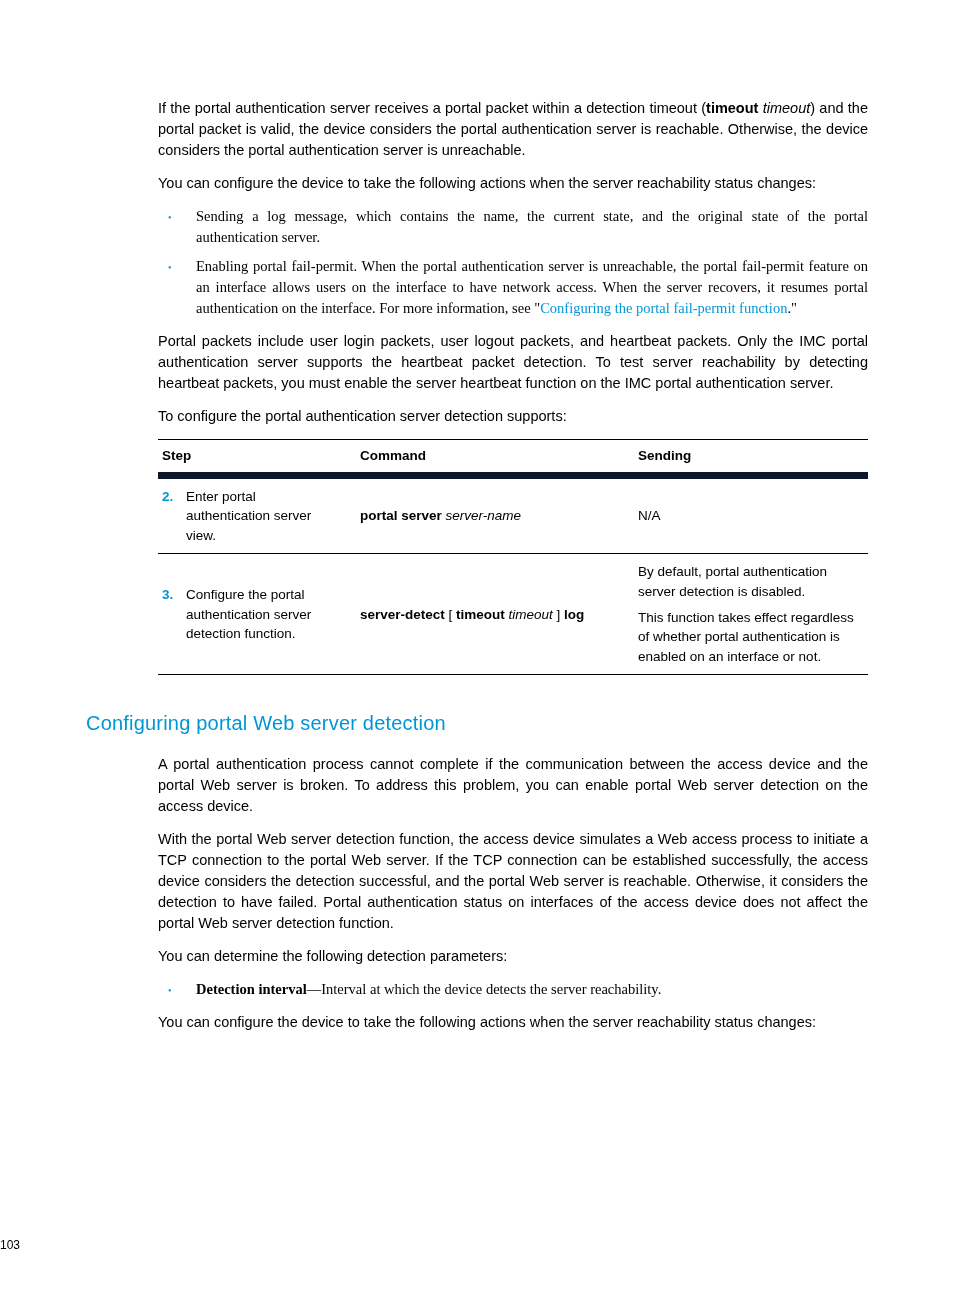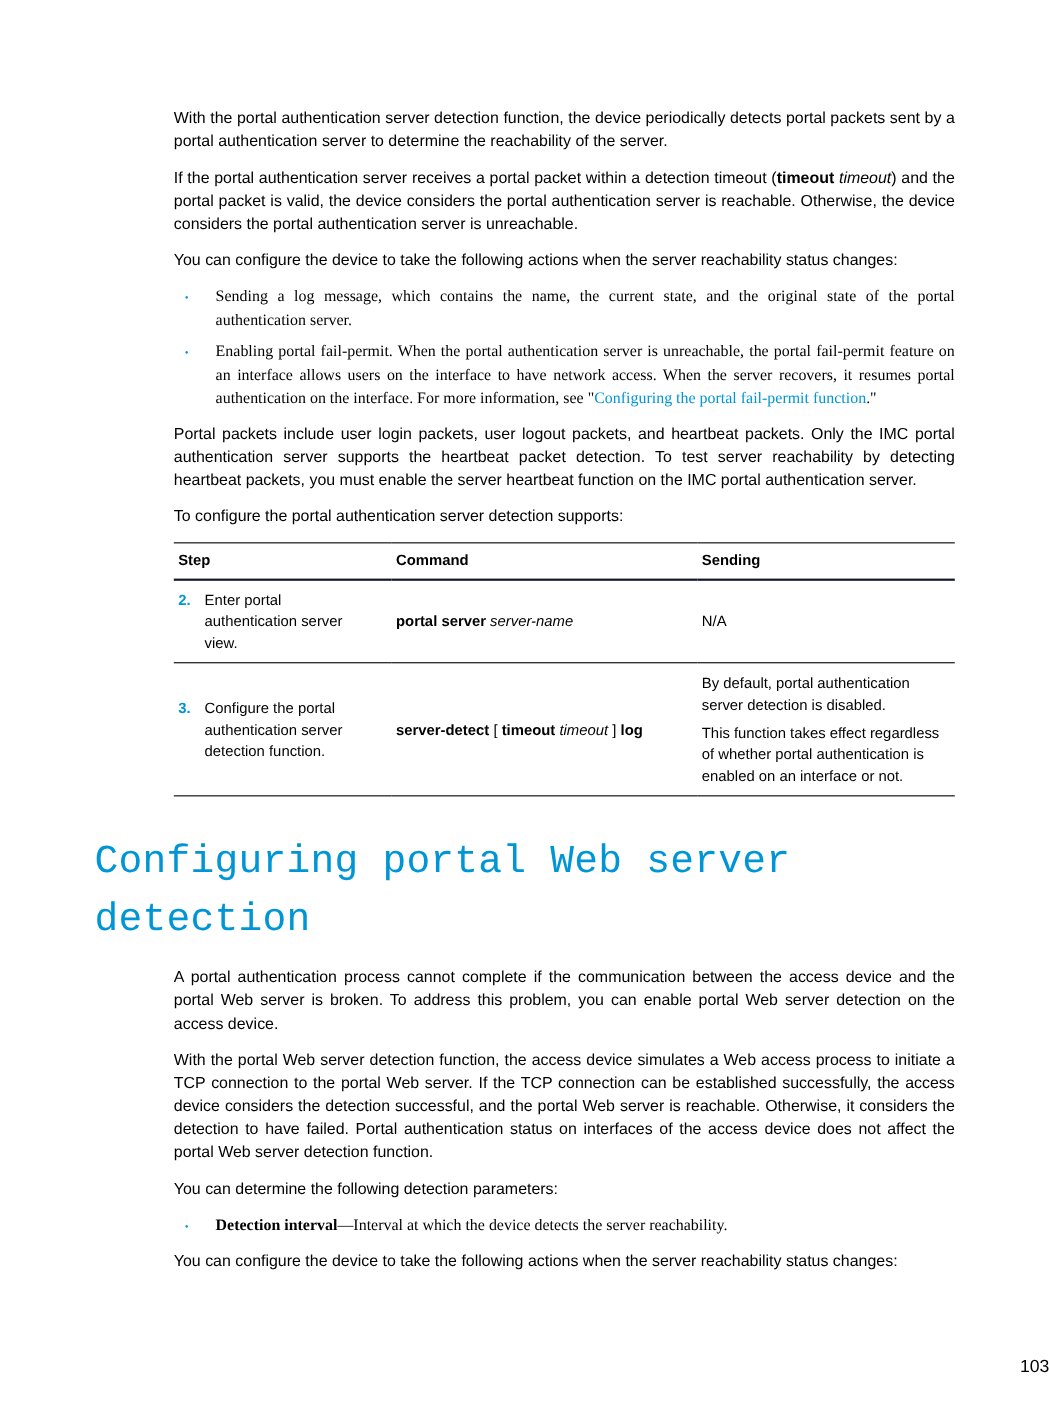--- a/index.html
+++ b/index.html
@@ -50,21 +50,21 @@
     color: #0096d6;
   }
   table {
     border-collapse: collapse;
     width: 100%;
     margin-top: 6px;
     font-size: 13.5px;
   }
   table thead tr {
     border-top: 1.5px solid #000;
-    border-bottom: 2px solid #0f172a;
+    border-bottom: 7px solid #0f172a;
   }
   table th {
     text-align: left;
     font-weight: bold;
     padding: 6px 4px;
   }
   table td {
     padding: 8px 4px;
     vertical-align: middle;
     border-bottom: 1px solid #000;
@@ -81,48 +81,47 @@
     color: #0096d6;
     font-weight: bold;
     vertical-align: top;
   }
   .stepdesc {
     display: inline-block;
     width: 155px;
     vertical-align: top;
   }
   h2.section {
-    font-family: Liberation Mono, monospace;
+    font-family: Liberation Sans, sans-serif;
     font-weight: normal;
     color: #0096d6;
-    font-size: 36px;
+    font-size: 20px;
     margin: 34px 0 16px 0;
     letter-spacing: 0.2px;
   }
   .bold { font-weight: bold; }
   .ital { font-style: italic; }
   .pagenum {
     position: absolute;
     bottom: 42px;
     left: 0;
     width: 100%;
-    text-align: right;
-    font-size: 16px;
+    text-align: left;
+    font-size: 12px;
   }
   .remarks-block p { text-align: left; margin-bottom: 6px; }
   .remarks-block p:last-child { margin-bottom: 0; }
 </style>
 </head>
 <body>
 
 <div class="page">
 
   <div class="content">
 
-    <p>With the portal authentication server detection function, the device periodically detects portal packets sent by a portal authentication server to determine the reachability of the server.</p>
 
     <p>
       <span>If the portal authentication server receives a portal packet within a detection timeout (</span><span class="bold">timeout</span><span> </span><span class="ital">timeout</span><span>) and the portal packet is valid, the device considers the portal authentication server is reachable. Otherwise, the device considers the portal authentication server is unreachable.</span>
     </p>
 
     <p>You can configure the device to take the following actions when the server reachability status changes:</p>
 
     <ul class="bullet-list">
       <li>
         <span>Sending a log message, which contains the name, the current state, and the original state of the portal authentication server.</span>

